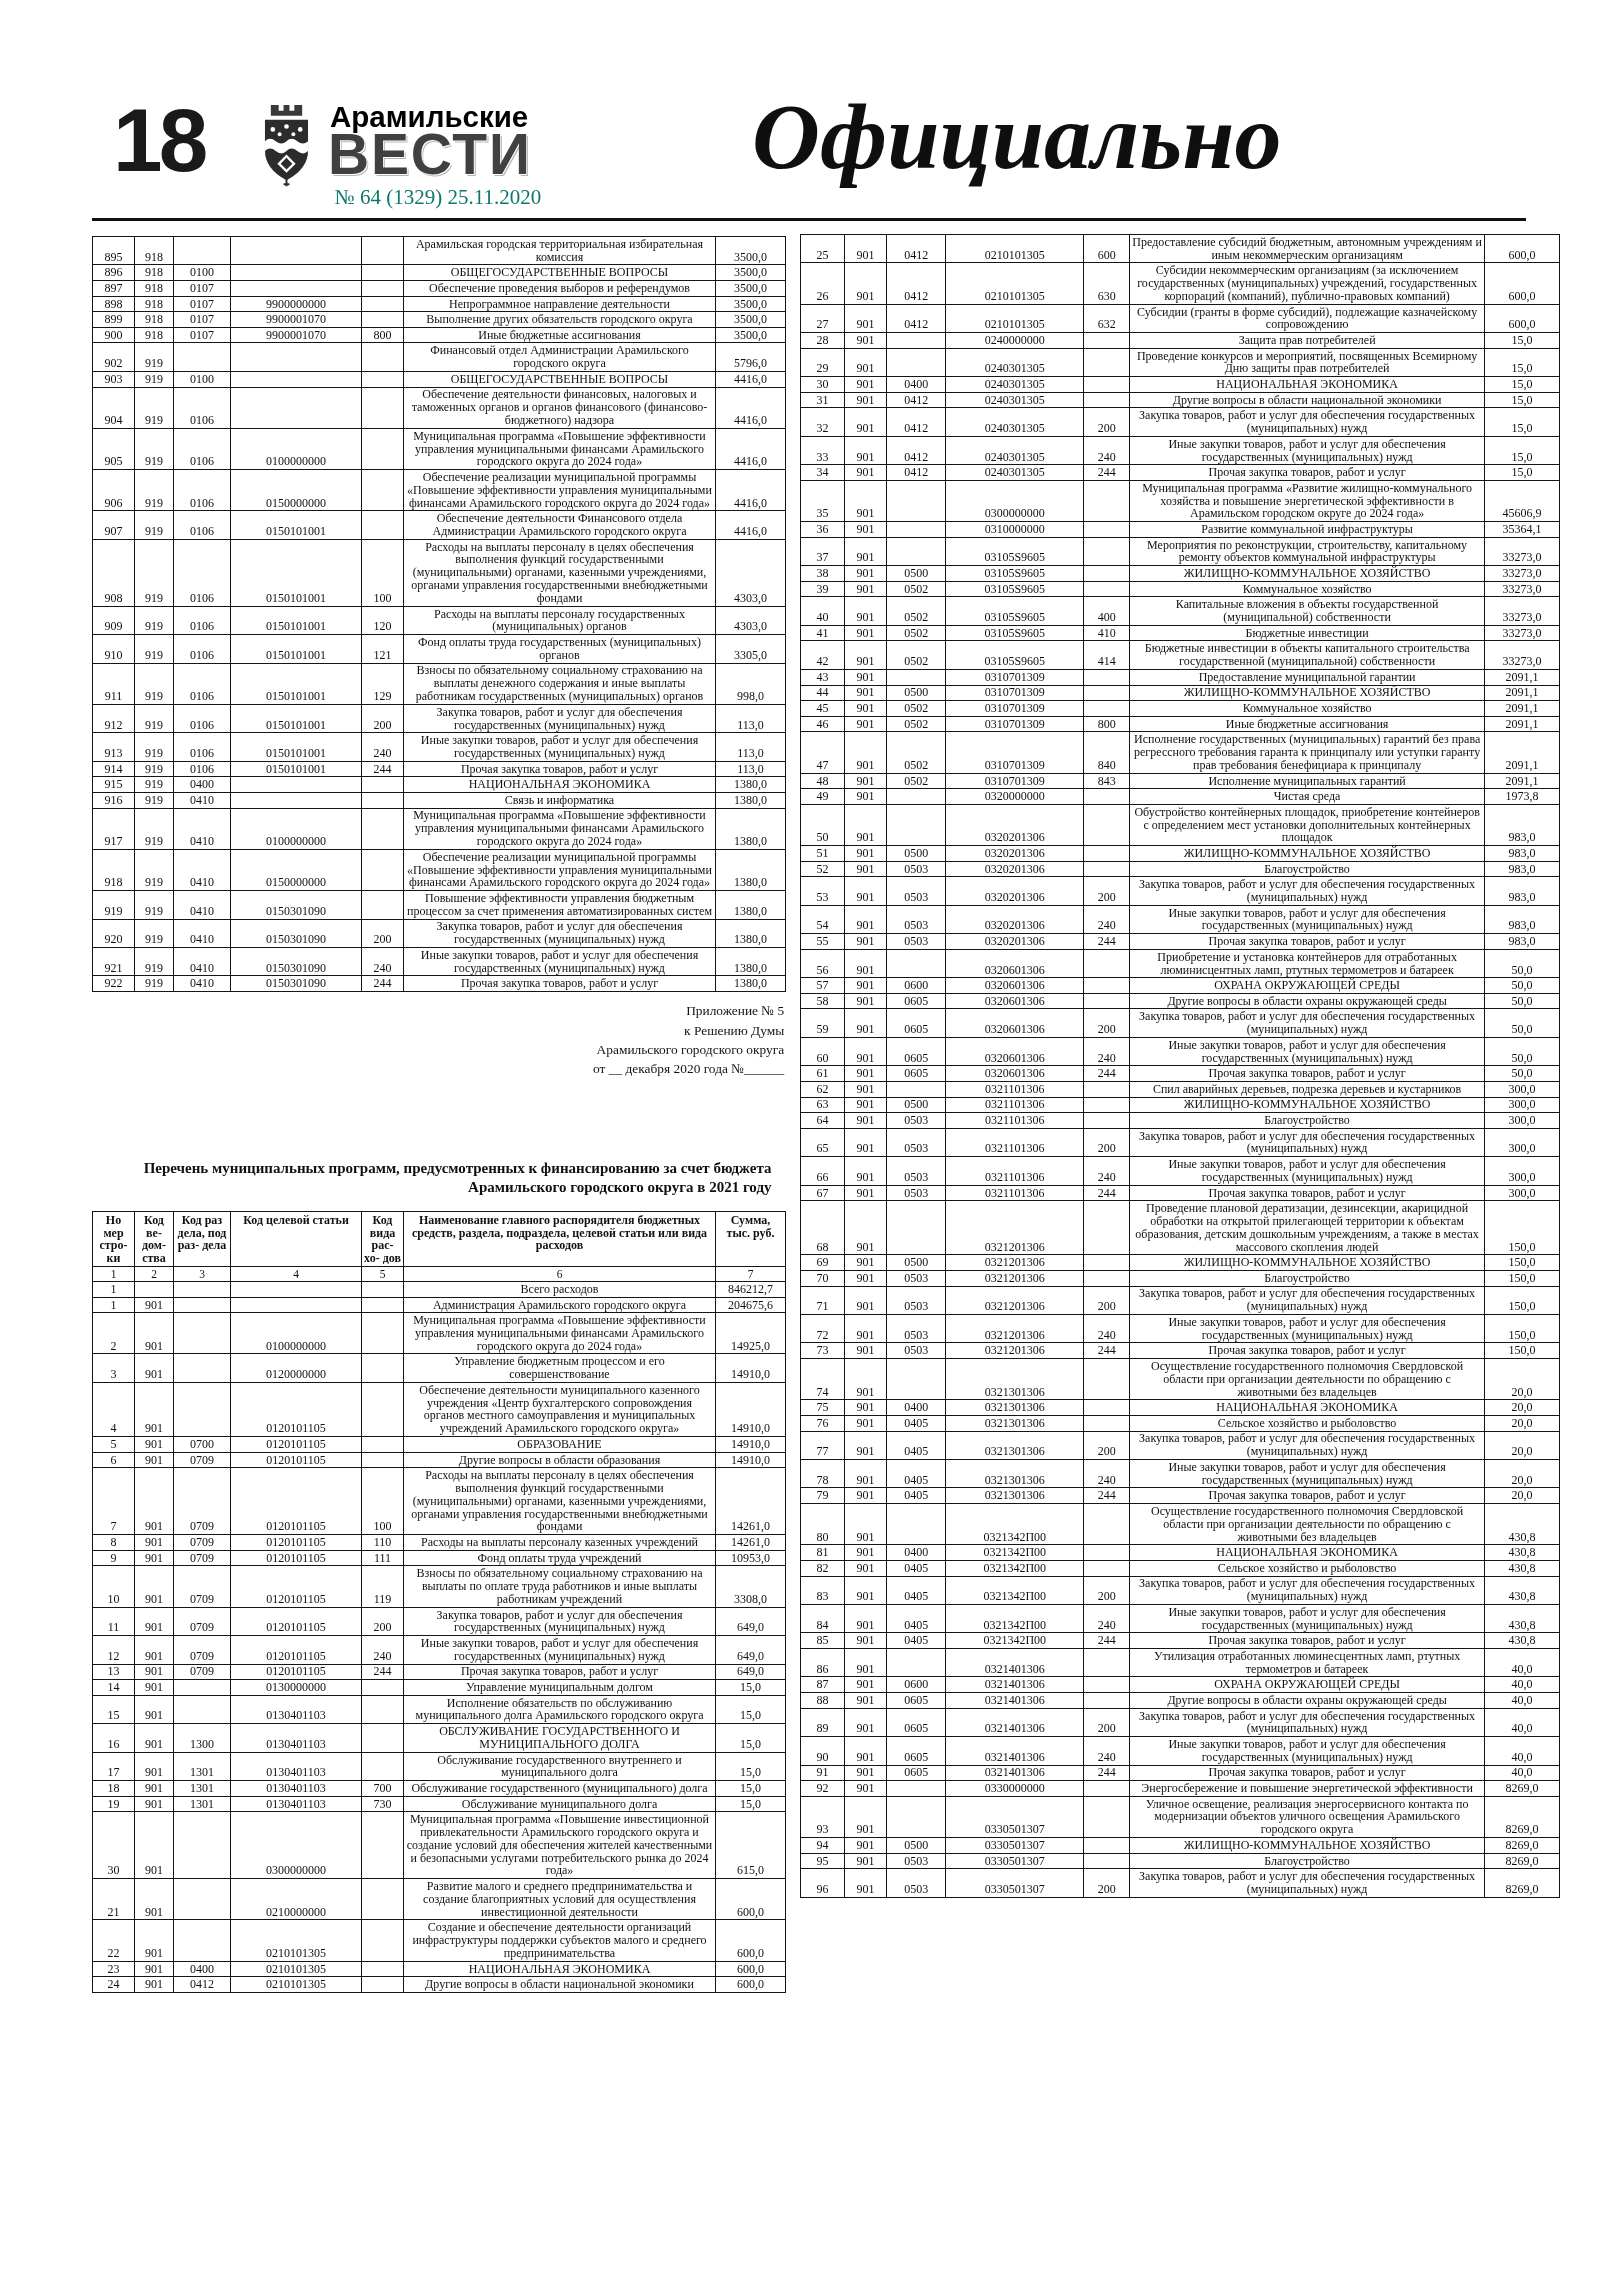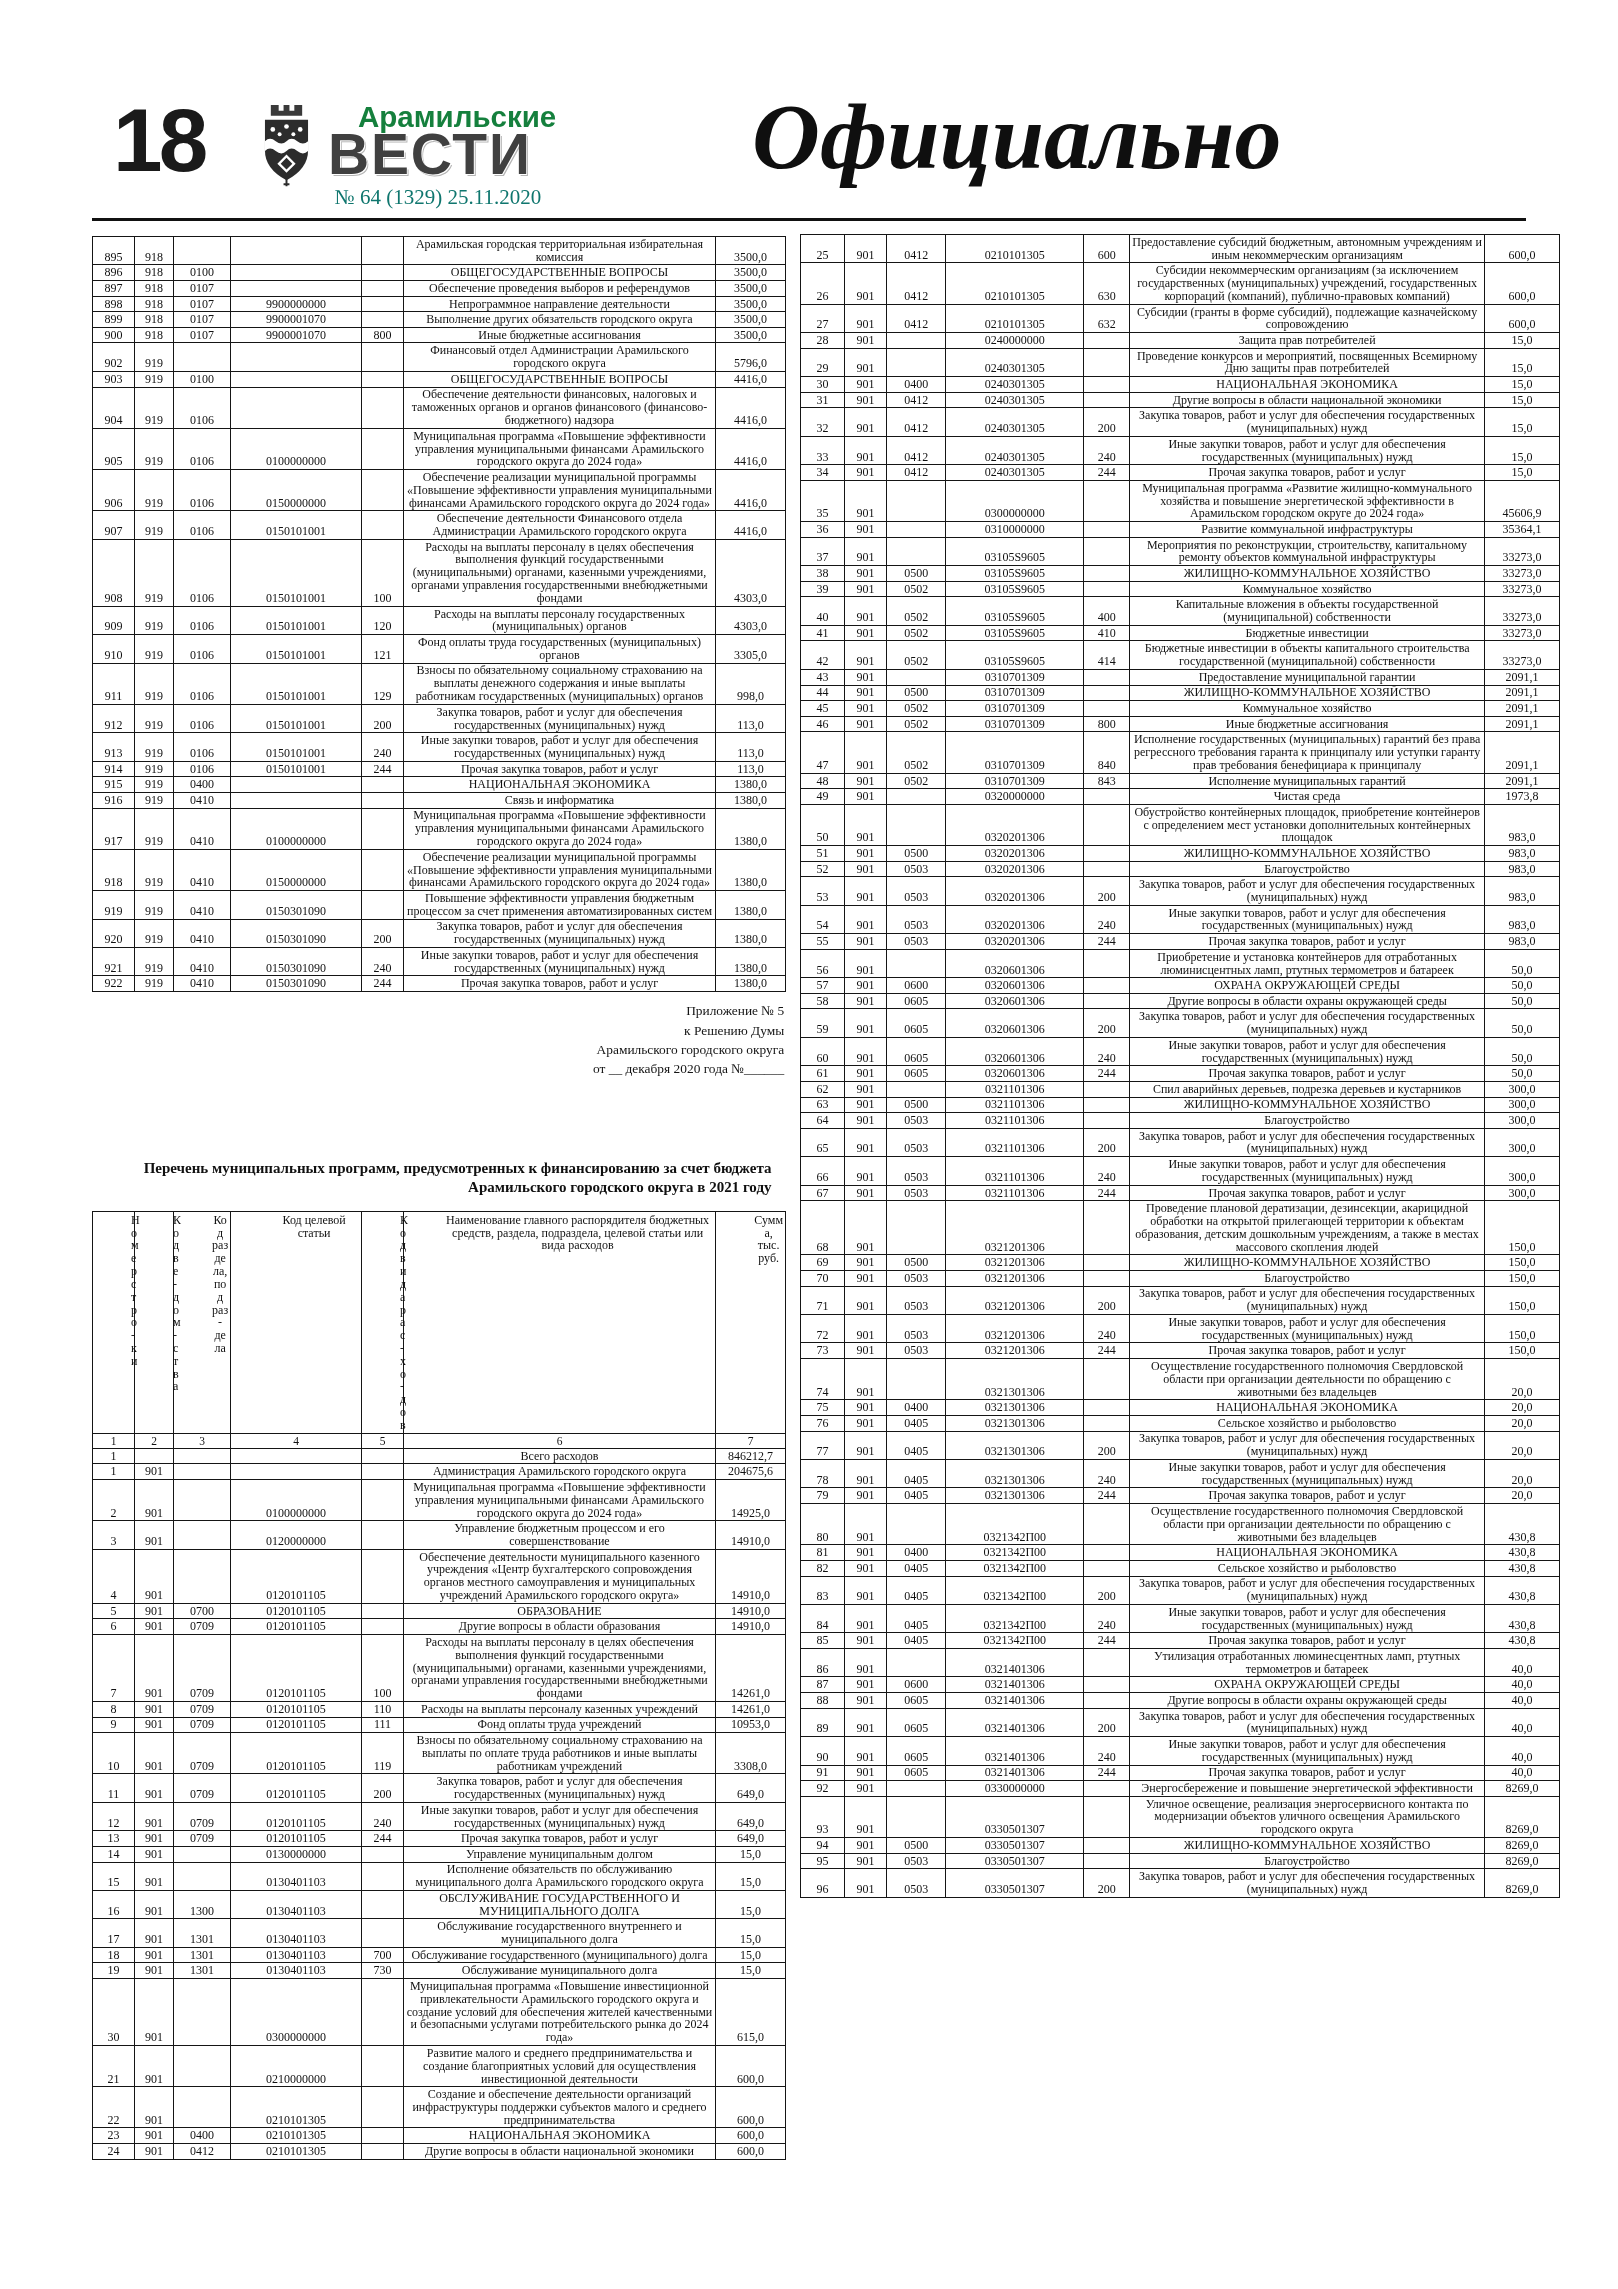--- a/index.html
+++ b/index.html
@@ -8,39 +8,39 @@
     font-family:"Liberation Serif",serif;color:#141414;
     -webkit-font-smoothing:antialiased;
   }
   .page{position:absolute;inset:0;overflow:hidden;}
 
   
   .page-number{position:absolute;left:113px;top:96px;font-family:"Liberation Sans",sans-serif;
     font-weight:bold;font-size:89px;line-height:1;letter-spacing:-3.7px;color:#1a1a1a;}
   .logo{position:absolute;left:257px;top:102px;width:59px;height:94px;}
   .brand-top{position:absolute;left:330px;top:102px;font-family:"Liberation Sans",sans-serif;
-    font-weight:bold;font-size:29.5px;line-height:1;color:#15803d;margin-left:28px;}
+    font-weight:bold;font-size:29.5px;line-height:1;color:#000000;}
   .brand-name{position:absolute;left:328px;top:126px;font-family:"Liberation Sans",sans-serif;
     font-weight:bold;font-size:57px;line-height:1;color:#404040;letter-spacing:1.8px;
     text-shadow:0.9px 0.9px 0 #fff,1.8px 1.8px 0 #b5b5b5;}
   .issue{position:absolute;left:295px;top:185px;width:286px;text-align:center;font-size:21px;color:#0f766e;}
   .section-title{position:absolute;left:752px;top:89px;font-size:94px;font-style:italic;
     font-weight:700;line-height:1;color:#0f0f0f;}
   .header-rule{position:absolute;top:218px;left:92px;width:1434px;height:2.8px;background:#111;}
 
   
   .col-left{position:absolute;left:92px;top:236px;width:694px;}
   .col-right{position:absolute;left:800px;top:234px;width:760px;}
 
   
   table{border-collapse:collapse;width:100%;table-layout:fixed;
     font-size:12px;line-height:1.07;color:#111;}
   td,th{border:0.9px solid #151515;vertical-align:bottom;text-align:center;
     padding:0.9px 1.8px;word-wrap:break-word;}
-  thead th{vertical-align:top;font-weight:normal;padding-top:1.8px;padding-left:38px;}
+  thead th{vertical-align:top;font-weight:bold;padding-top:1.8px;}
   .nums td{font-size:11.5px;}
 
   
   .appendix{margin-top:9.2px;text-align:right;font-size:13.4px;line-height:1.45;padding-right:1.8px;}
 
   
   .list-title{margin:80px auto 13px;width:665px;text-align:right;font-weight:bold;
     font-size:15px;line-height:1.3;color:#101010;}
 </style>
 </head>

